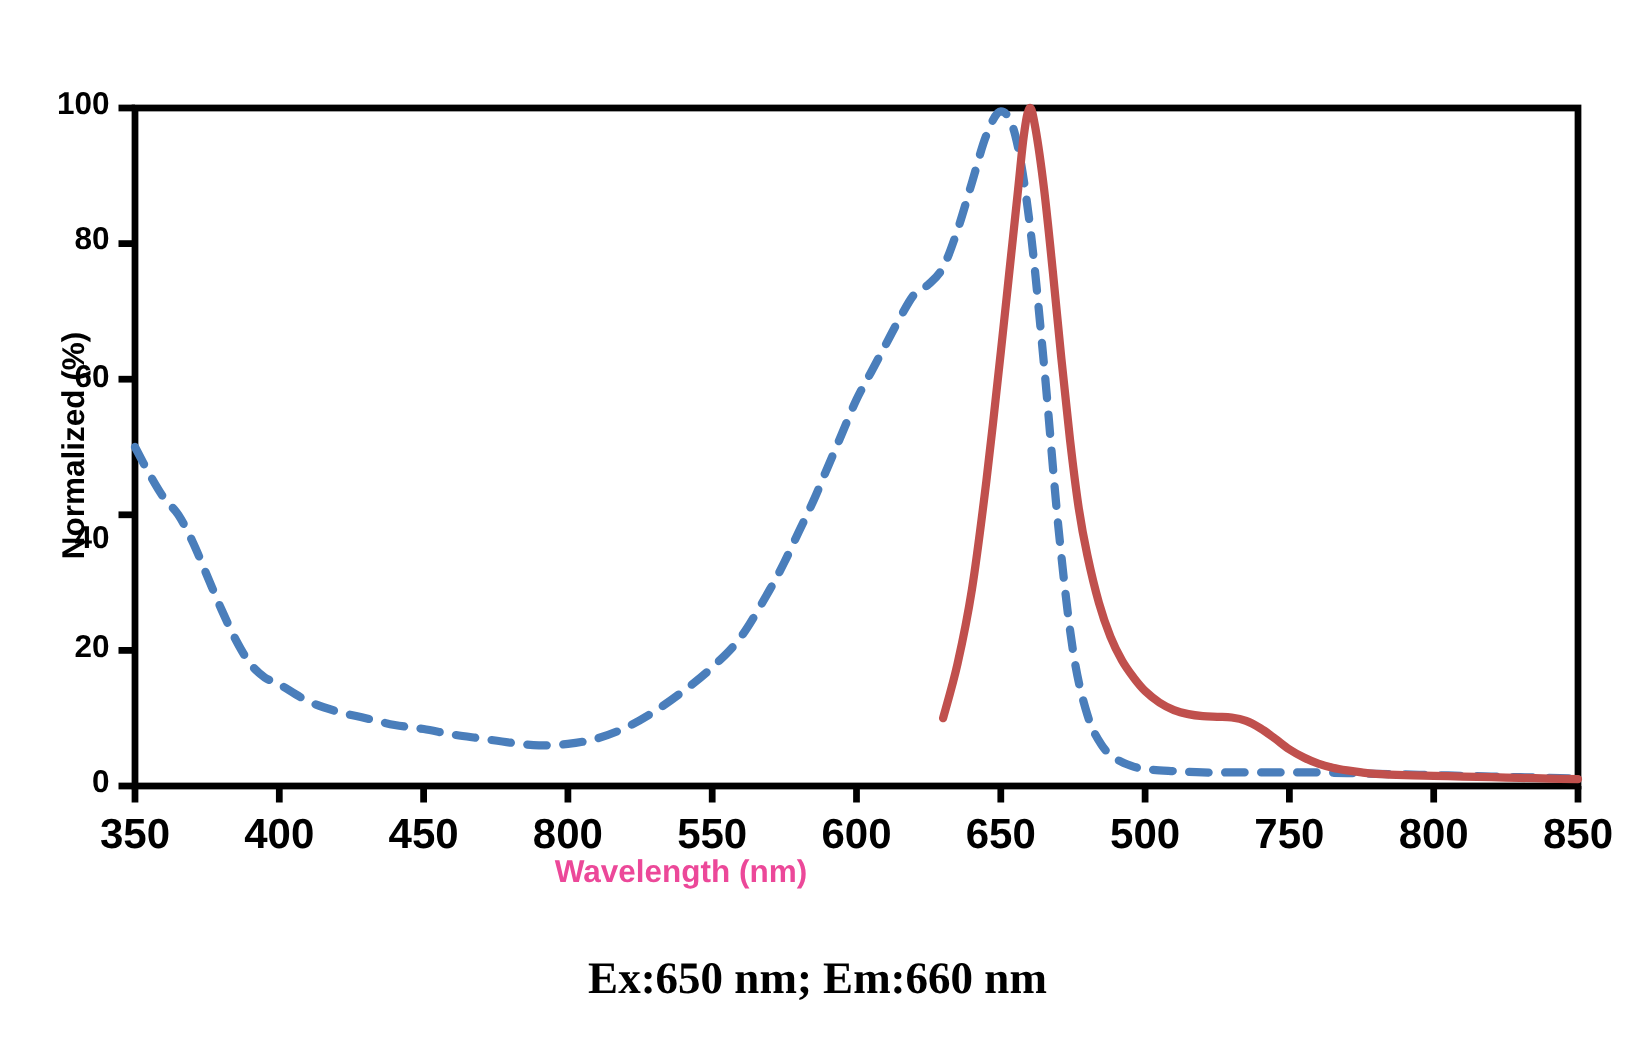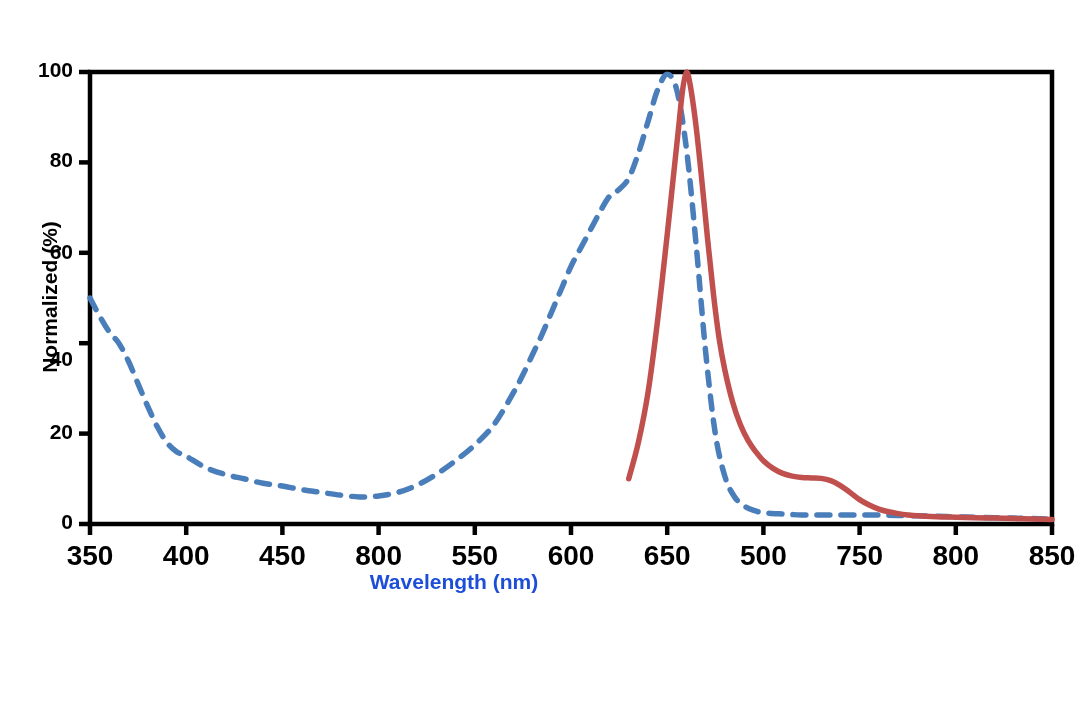--- a/index.html
+++ b/index.html
@@ -46,21 +46,21 @@
   }
   .axis-title-x {
     position: absolute;
     left: 0;
     top: 570px;
     width: 908px;
     text-align: center;
     font-family: "Liberation Sans", sans-serif;
     font-weight: bold;
     font-size: 21px;
-    color: #1d4ed8;
+    color: #ec4899;
   }
   .axis-title-y {
     position: absolute;
     left: -80px;
     top: 285px;
     width: 260px;
     text-align: center;
     transform: rotate(-90deg);
     transform-origin: center center;
     font-family: "Liberation Sans", sans-serif;
@@ -139,14 +139,15 @@
       <div class="tick-label-x" style="left: 338.6px; top: 540px;">800</div>
       <div class="tick-label-x" style="left: 434.8px; top: 540px;">550</div>
       <div class="tick-label-x" style="left: 531px; top: 540px;">600</div>
       <div class="tick-label-x" style="left: 627.2px; top: 540px;">650</div>
       <div class="tick-label-x" style="left: 723.4px; top: 540px;">500</div>
       <div class="tick-label-x" style="left: 819.6px; top: 540px;">750</div>
       <div class="tick-label-x" style="left: 915.8px; top: 540px;">800</div>
       <div class="tick-label-x" style="left: 1012px; top: 540px;">850</div>
     </div>
 
+  <div class="caption">Ex:650 nm; Em:660 nm</div>
 
 </div>
 
 </body></html>

